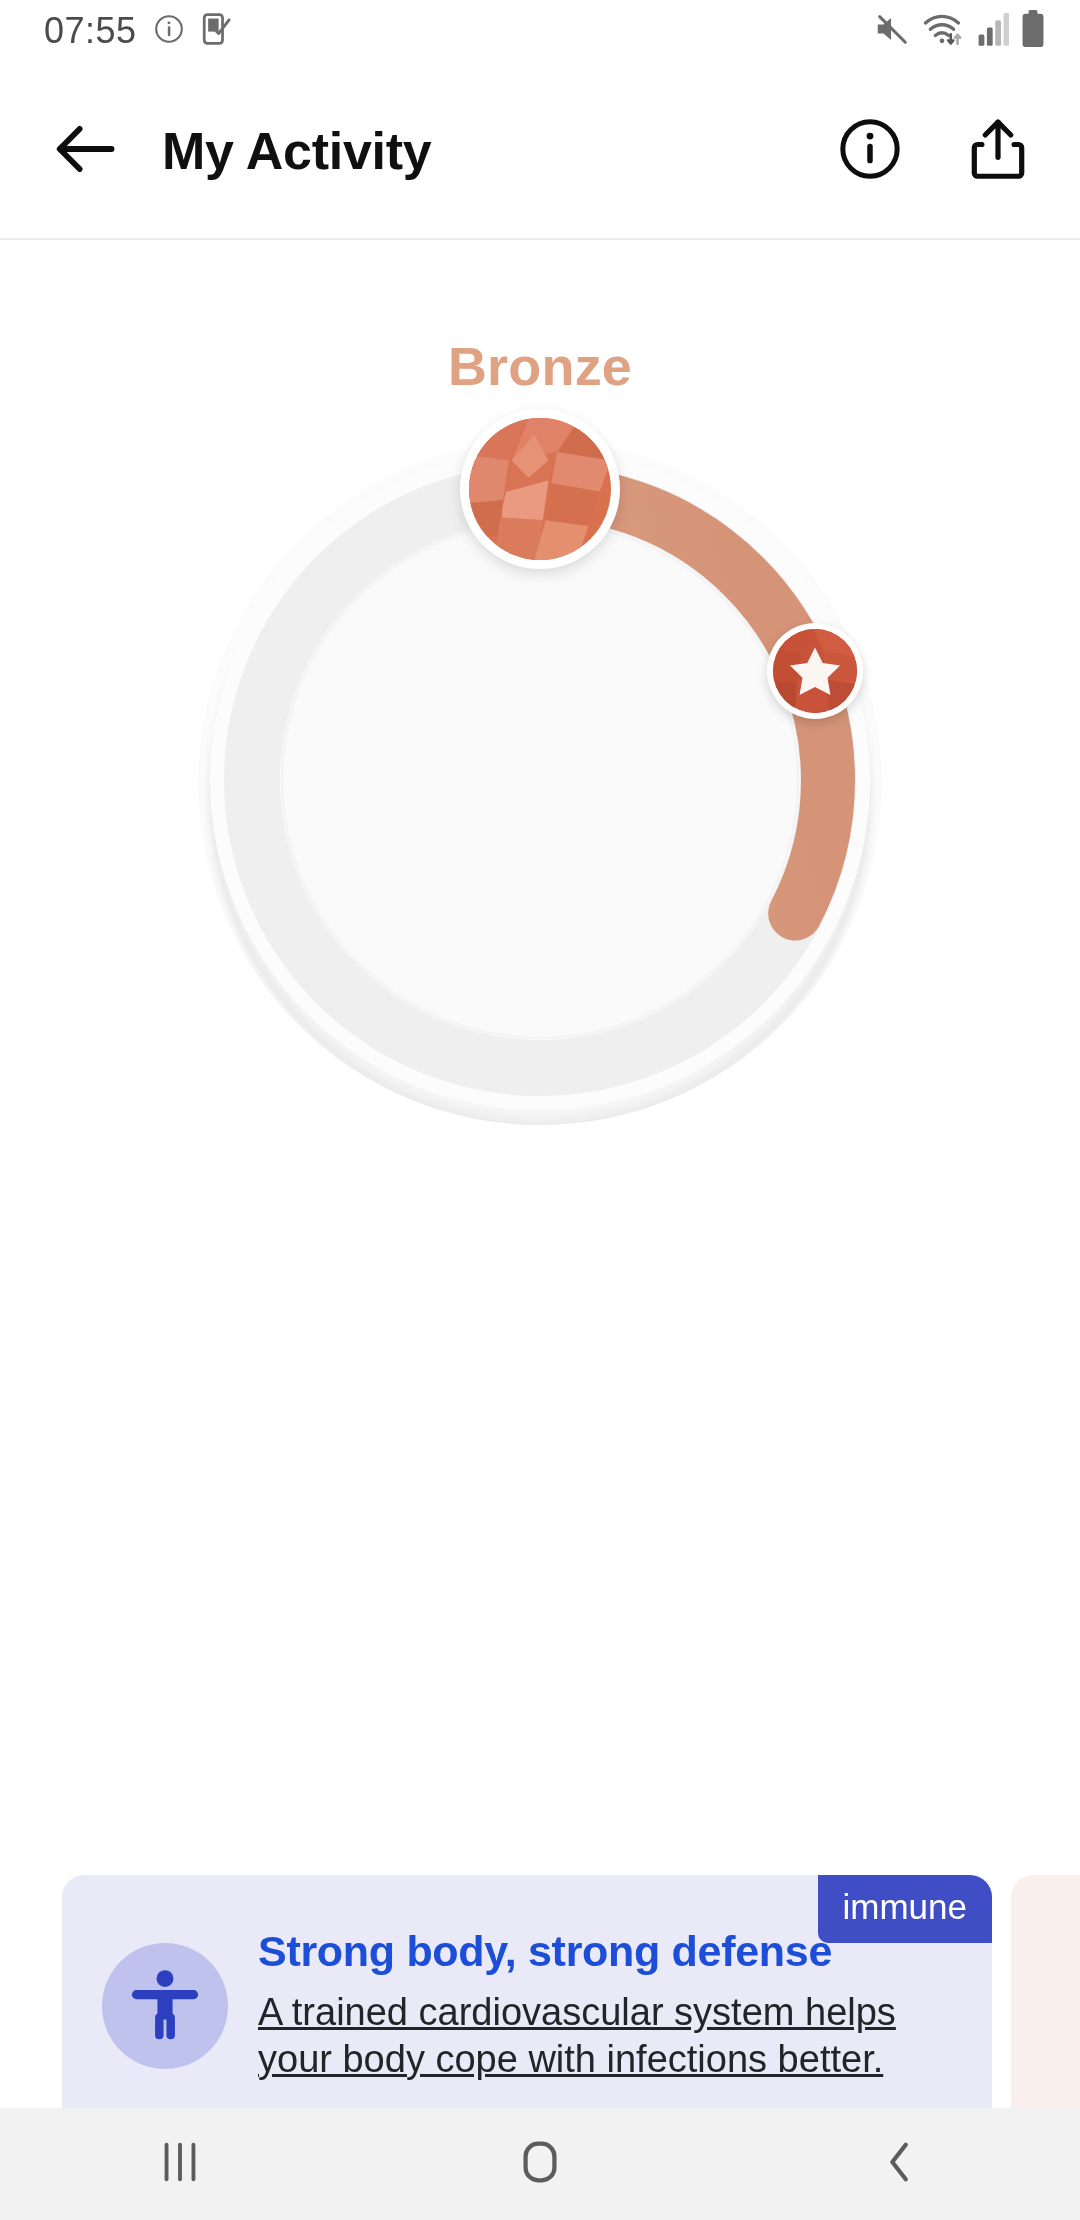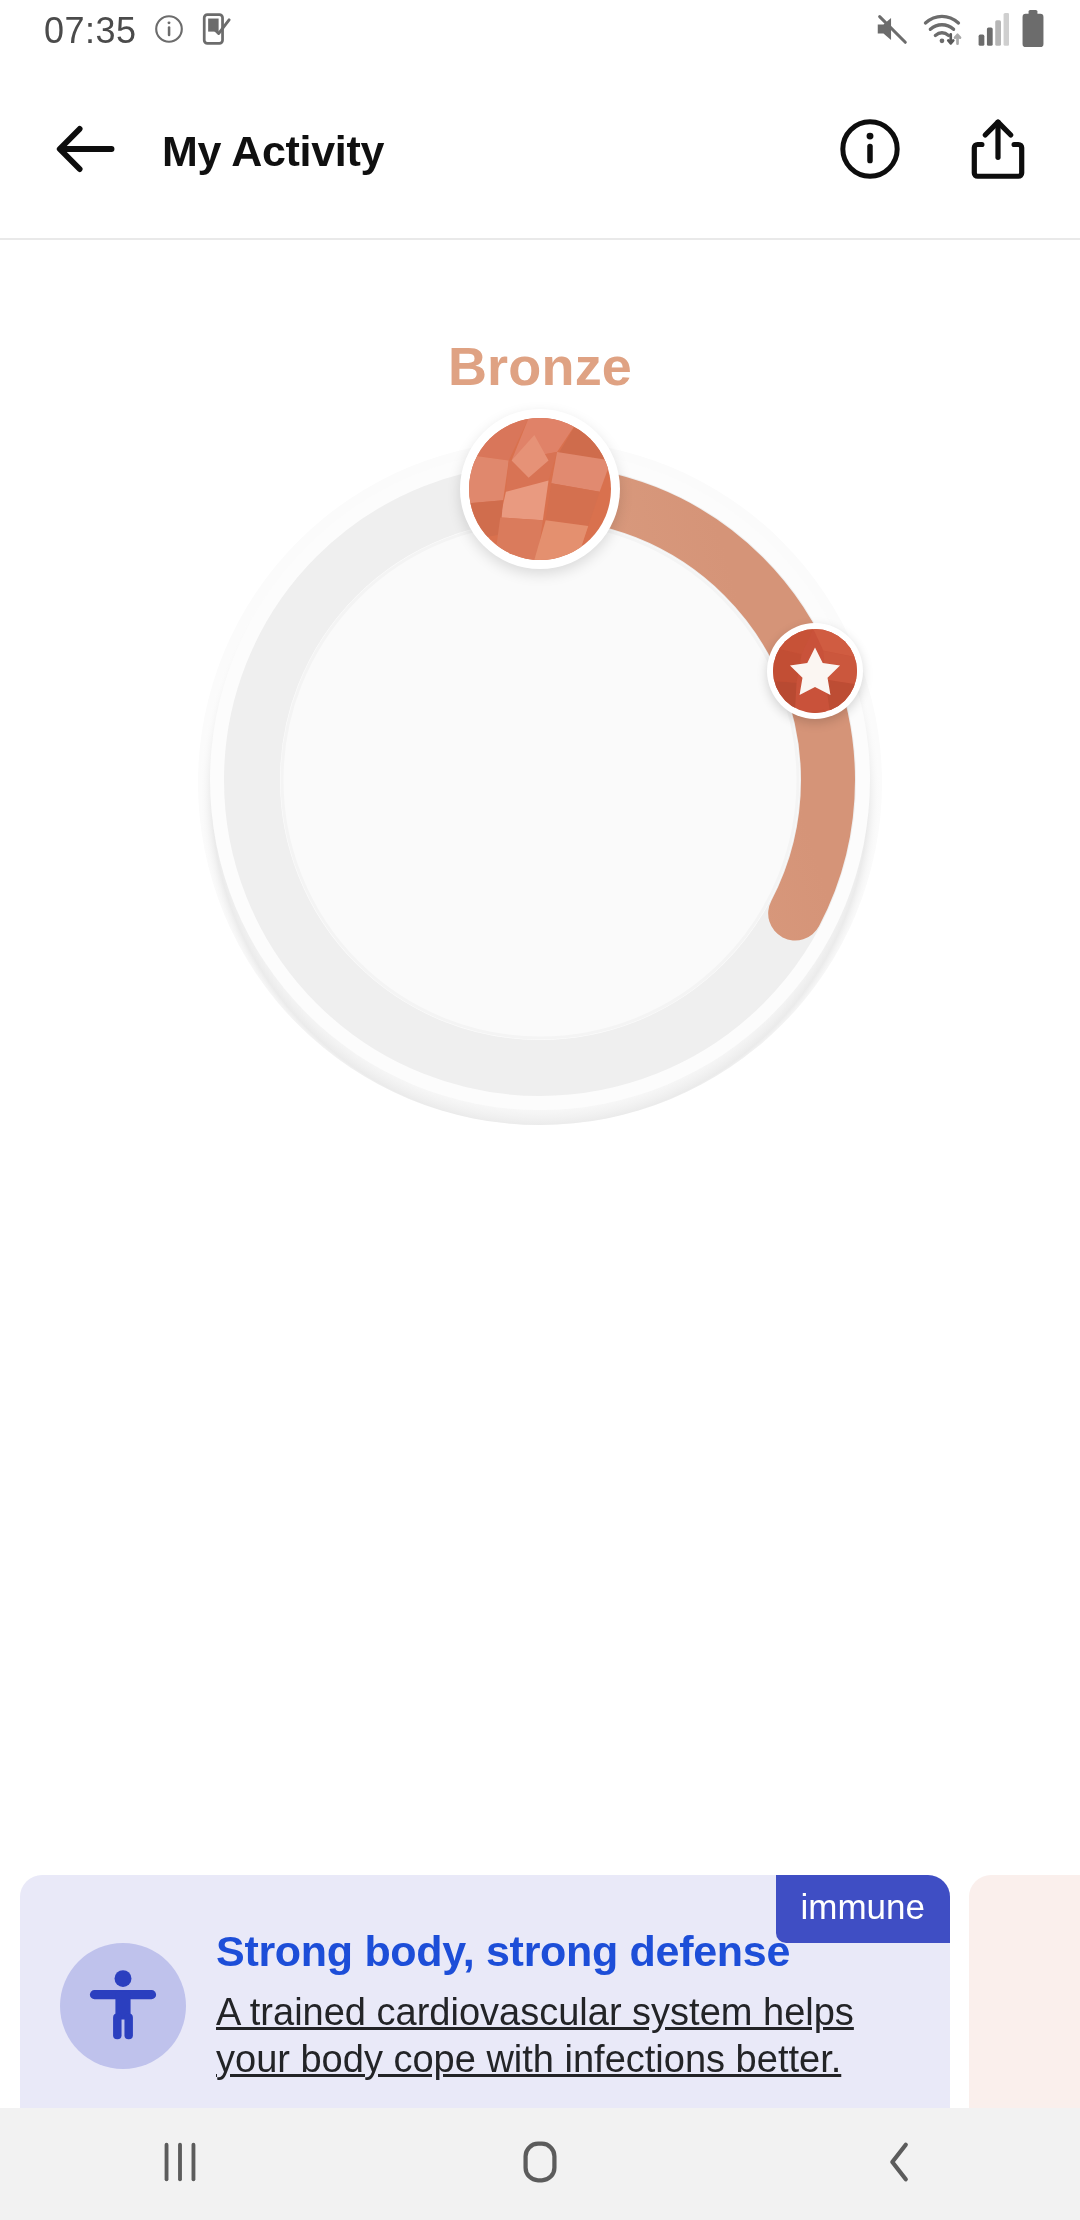--- a/index.html
+++ b/index.html
@@ -30,21 +30,21 @@
     padding:0 46px 0 46px;
     background:#fff;
     position:relative;
   }
   .appbar::after{
     content:""; position:absolute; left:0; right:0; bottom:0;
     height:2px; background:#e9e9e9;
   }
   .back-btn{ width:80px; height:80px; display:flex; align-items:center; justify-content:center; }
   .app-title{
-    font-size:43px; font-weight:700; color:#101010;
+    font-size:52px; font-weight:700; color:#101010;
     margin-left:36px; letter-spacing:-0.3px;
   }
   .appbar-actions{ margin-left:auto; display:flex; align-items:center; gap:56px; }
   .act-btn{ width:72px; height:72px; display:flex; align-items:center; justify-content:center; }
 
   
   .content{ position:relative; width:100%; height:1980px; background:#fff; }
 
   .level-name{
     text-align:center;
@@ -106,21 +106,21 @@
     overflow:hidden; position:relative;
     display:flex; align-items:center; justify-content:center;
   }
 
   
   .cards-row{
     position:absolute;
     top:1540px; left:0;
     width:100%; height:260px;
     display:flex; gap:19px;
-    padding-left:20px;
+    padding-left:62px;
   }
   .tip-card{
     position:relative;
     width:930px; flex:0 0 930px;
     background:#e9e9f8;
     border-radius:22px;
     padding:52px 40px 44px 40px;
     display:flex; gap:30px;
     overflow:hidden;
   }
@@ -162,21 +162,21 @@
   .nav-btn{
     flex:1; height:100%;
     display:flex; align-items:center; justify-content:center;
   }
 </style>
 </head>
 <body>
 
 <div class="statusbar">
   <div class="sb-left">
-    <span class="sb-time">07:35</span>
+    <span class="sb-time">07:55</span>
     <span class="ic">
       <svg width="32" height="32" viewBox="0 0 24 24">
         <circle cx="12" cy="12" r="9.6" fill="none" stroke="#6c6c6c" stroke-width="1.6"></circle>
         <circle cx="12" cy="7.4" r="1.1" fill="#6c6c6c"></circle>
         <rect x="11.1" y="10" width="1.9" height="7.4" rx=".9" fill="#6c6c6c"></rect>
       </svg>
     </span>
     <span class="ic">
       <svg width="30" height="34" viewBox="0 0 22 26">
         <rect x="2" y="2" width="14" height="22" rx="2.4" fill="none" stroke="#6c6c6c" stroke-width="2.1"></rect>

